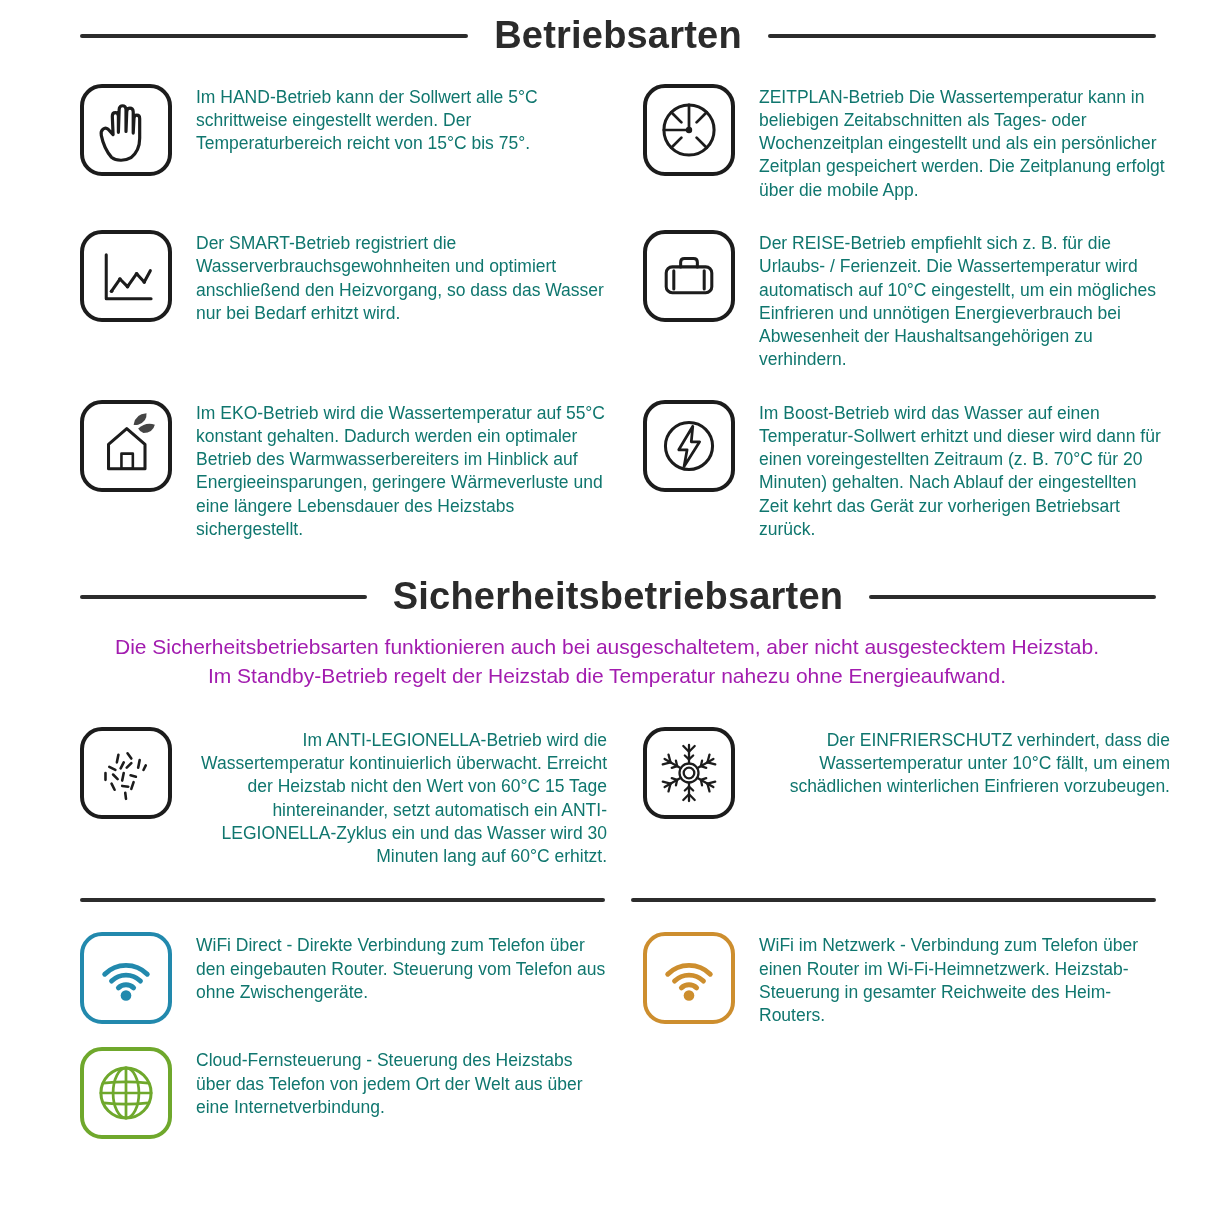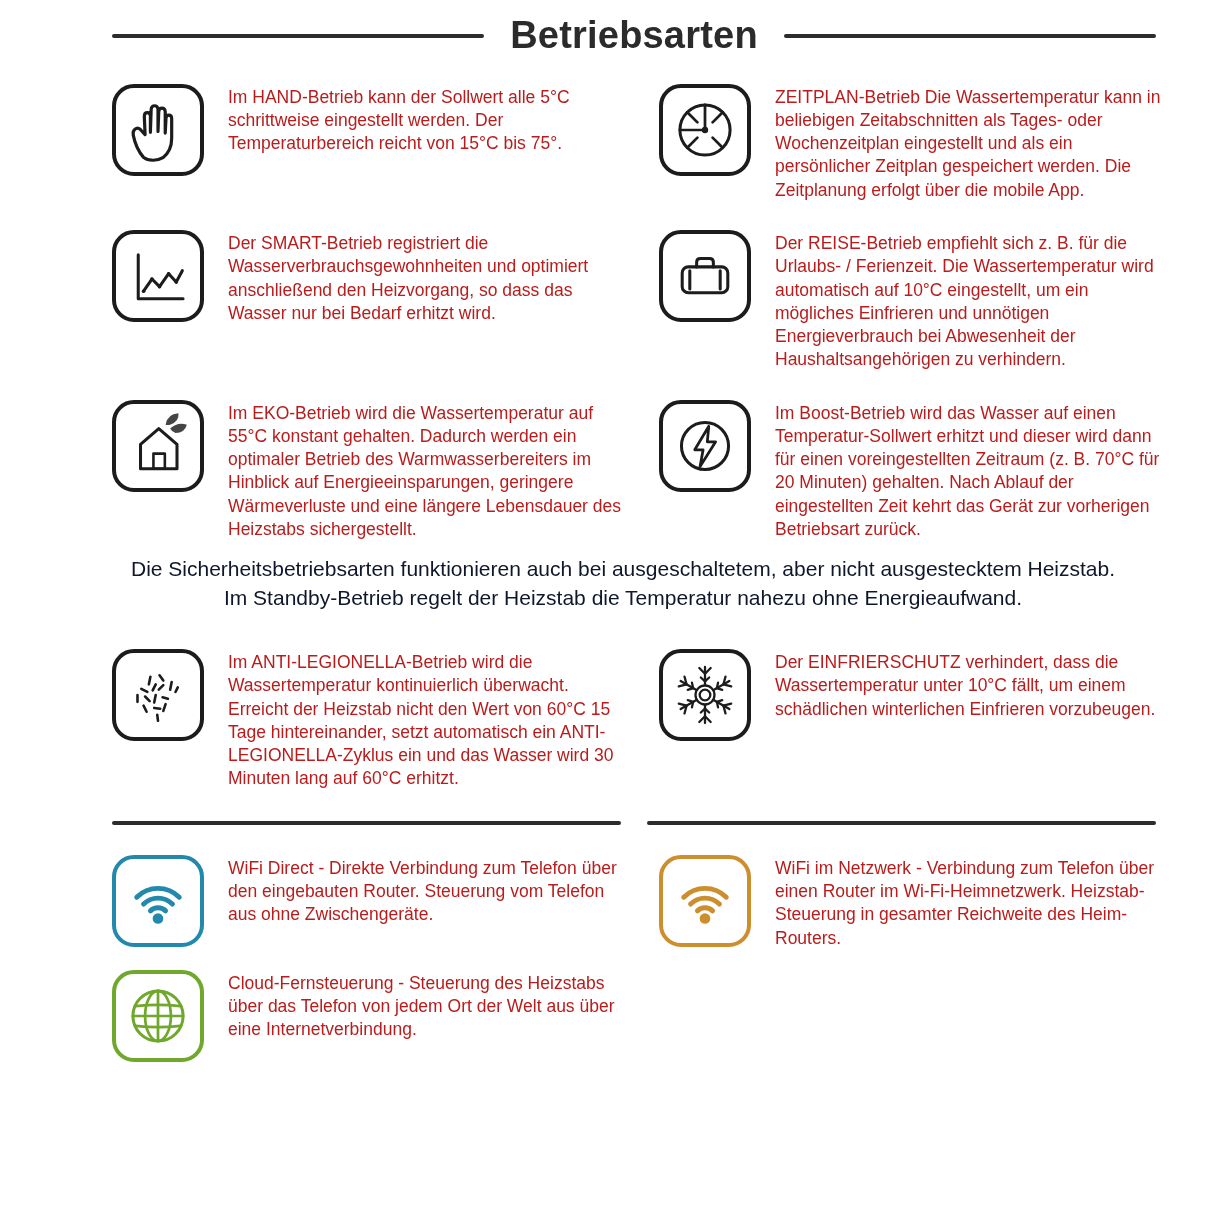--- a/index.html
+++ b/index.html
@@ -2,21 +2,21 @@
 <html lang="de"><head>
 <meta charset="utf-8">
 <style>
   html,body{margin:0;padding:0;background:#ffffff;}
   body{
     width:1214px;height:1214px;overflow:hidden;
     font-family:"Liberation Sans", sans-serif;
     color:#4d4d4d;
     -webkit-font-smoothing:antialiased;
   }
-  .page{padding:14px 0 0 0;margin-left:32px;}
+  .page{padding:14px 0 0 0;}
 
   
   .section-heading{
     display:flex;align-items:center;gap:26px;
     margin:0 58px 0 80px;
   }
   .section-heading .rule{flex:1;height:4px;background:#2c2c2c;border-radius:2px;}
   .section-heading .title{
     font-size:38px;font-weight:bold;color:#2b2b2b;
     letter-spacing:0.2px;white-space:nowrap;line-height:1.15;
@@ -33,34 +33,34 @@
   .icon-box{
     width:92px;height:92px;min-width:92px;box-sizing:border-box;
     border:4px solid currentColor;border-radius:22px;
     color:#1c1c1c;
     display:flex;align-items:center;justify-content:center;
     background:#fff;
   }
   .icon-box svg{width:76px;height:76px;display:block;}
   .item-text{
     margin:2px 0 0 0;
-    font-size:17.5px;line-height:1.33;color:#b91c1c;
+    font-size:17.5px;line-height:1.33;color:#0f766e;
     max-width:436px;
   }
 
   
   .intro{
     margin:14px auto 0 auto;
     max-width:1010px;
-    font-size:21px;line-height:1.38;color:#0f172a;
+    font-size:21px;line-height:1.38;color:#a21caf;
     text-align:center;
   }
 
   .mt-safety-head{margin-top:34px;}
-  .mt-safety-grid{margin-top:36px;}
+  .mt-safety-grid{margin-top:36px;text-align:right;}
   .mt-remote-head{margin-top:30px;}
   .mt-remote-grid{margin-top:30px;row-gap:20px;}
 </style>
 </head>
 <body>
 
 <div class="page">
 
   <div class="section-heading">
     <div class="rule"></div>
@@ -145,20 +145,25 @@
         <svg viewBox="0 0 100 100" fill="none" stroke="currentColor" stroke-width="3.6" stroke-linecap="round" stroke-linejoin="round">
           <circle cx="50" cy="50" r="31" stroke-width="4"></circle>
           <path d="M55 24 L36.5 55 L47.5 55 L43.5 77 L64 44.5 L53 44.5 Z"></path>
         </svg>
       </div>
       <p class="item-text">Im Boost-Betrieb wird das Wasser auf einen Temperatur-Sollwert erhitzt und dieser wird dann für einen voreingestellten Zeitraum (z. B. 70°C für 20 Minuten) gehalten. Nach Ablauf der eingestellten Zeit kehrt das Gerät zur vorherigen Betriebsart zurück.</p>
     </div>
 
   </div>
 
+  <div class="section-heading mt-safety-head">
+    <div class="rule"></div>
+    <div class="title">Sicherheitsbetriebsarten</div>
+    <div class="rule"></div>
+  </div>
 
   <p class="intro">Die Sicherheitsbetriebsarten funktionieren auch bei ausgeschaltetem, aber nicht ausgestecktem Heizstab. Im Standby-Betrieb regelt der Heizstab die Temperatur nahezu ohne Energieaufwand.</p>
 
   <div class="grid mt-safety-grid">
 
     <div class="item">
       <div class="icon-box">
         <svg viewBox="0 0 100 100" fill="none" stroke="currentColor" stroke-width="3.4" stroke-linecap="round">
           <line x1="40" y1="26" x2="38" y2="36"></line>
           <line x1="52" y1="24" x2="57" y2="31"></line>

